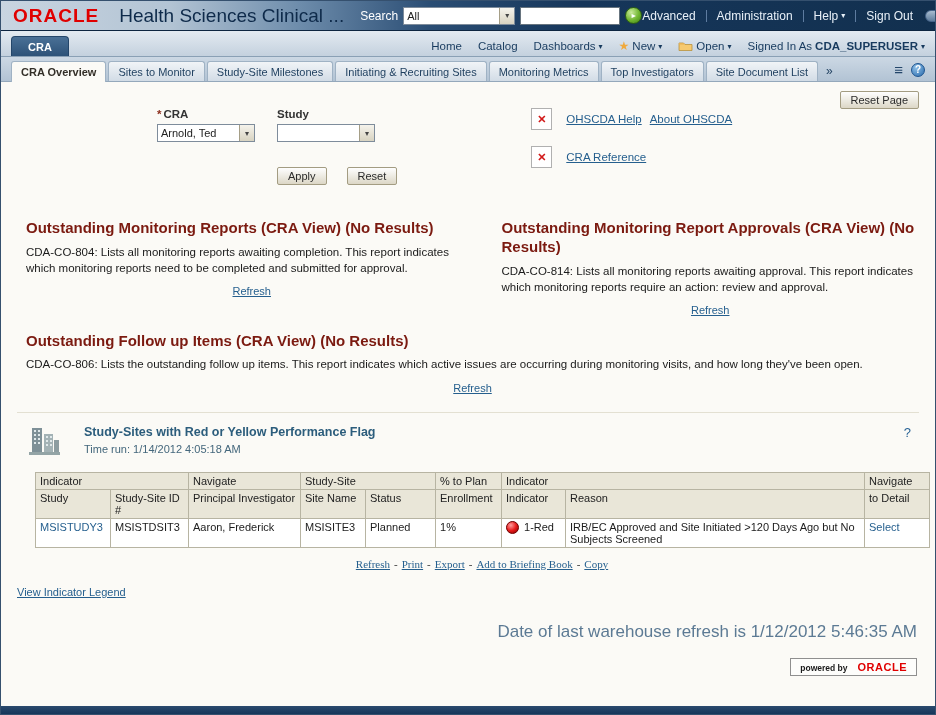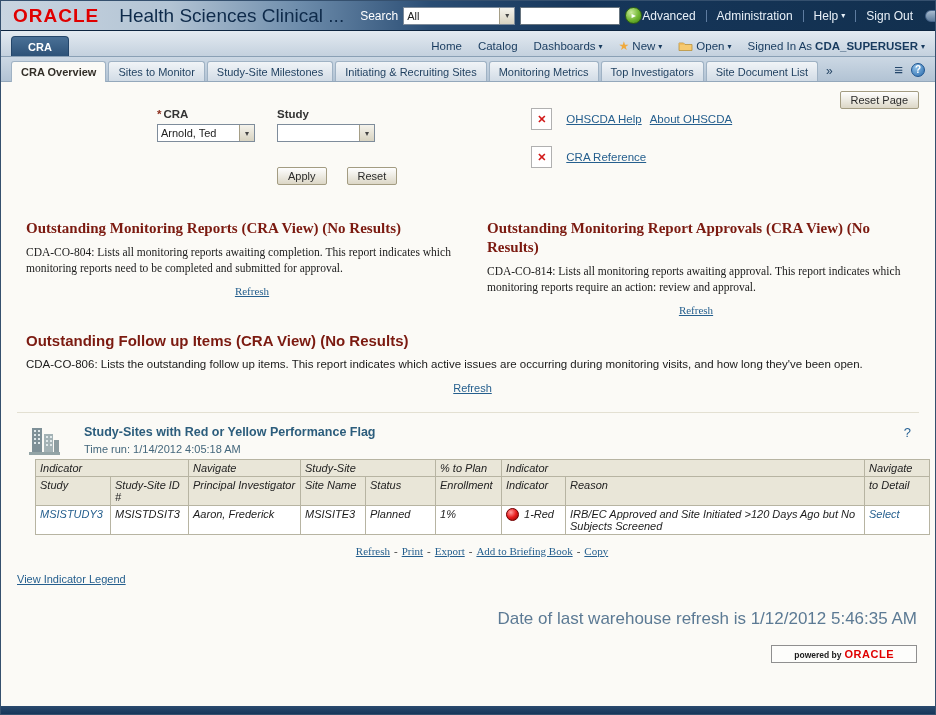--- a/index.html
+++ b/index.html
@@ -72,53 +72,53 @@
   .flabel { font-size: 11.5px; font-weight: bold; color: #333; margin-bottom: 4px; }
   .req { color: #8a2b1a; margin-right: 2px; }
   .prompt-select { width: 98px; }
   .apply-row { margin-top: 24px; display: flex; gap: 20px; }
   .quicklinks { margin-left: 112px; }
   .qrow { display: flex; align-items: center; gap: 14px; margin-bottom: 16px; }
   .broken-box { width: 21px; height: 22px; border: 1px solid #b0b0b0; background: #fff; display: flex; align-items: center; justify-content: center; flex: none; }
   .broken-x { color: #d21b1b; font-size: 11px; font-weight: bold; line-height: 1; }
   .qlinks { display: flex; gap: 8px; font-size: 11.5px; }
 
-  .twocol { display: flex; margin-top: 34px; padding-left: 9px; gap: 9px; font-family: Liberation Serif, serif; }
+  .twocol { display: flex; margin-top: 34px; padding-left: 9px; gap: 24px; }
   .col-left { width: 452px; }
   .col-right { width: 418px; }
   .maroon-title { color: #7b1a10; font-size: 15px; font-weight: bold; line-height: 1.25; margin-bottom: 6px; }
   .desc { font-size: 11.5px; color: #1a1a1a; line-height: 1.4; }
   .refresh-row { text-align: center; margin-top: 9px; font-size: 11px; }
 
   .followup { margin-top: 16px; padding-left: 9px; }
   .followup .desc { max-width: 880px; }
 
   .flag-section { margin-top: 18px; border-top: 1px solid #e3e0d2; padding: 12px 0 0 9px; }
   .flag-header { display: flex; align-items: flex-start; }
   .flag-titles { margin-left: 22px; }
   .flag-title { color: #2c5d7c; font-size: 12.5px; font-weight: bold; }
   .time-run { color: #44677c; font-size: 11px; margin-top: 4px; }
   .flag-help { margin-left: auto; margin-right: 8px; color: #2a6496; font-size: 13px; cursor: pointer; text-decoration: none; }
 
-  table.report { border-collapse: collapse; margin: 3px 0 0 9px; table-layout: fixed; width: 894px; font-size: 11px; font-style: italic; }
+  table.report { border-collapse: collapse; margin: 16px 0 0 9px; table-layout: fixed; width: 894px; font-size: 11px; }
   table.report th, table.report td { border: 1px solid #b7b4a2; padding: 2px 4px; text-align: left; vertical-align: top; font-weight: normal; word-wrap: break-word; }
   table.report thead th { background: #e9e6d8; color: #222; }
   table.report tbody td { background: #fff; }
   .cell-num { text-align: right; }
   .ind-cell { display: flex; align-items: center; gap: 5px; }
   .red-dot { width: 13px; height: 13px; border-radius: 50%; flex: none; border: 1px solid #6f0000;
     background: radial-gradient(circle at 35% 30%, #ff9d9d, #e81c1c 50%, #8f0000 95%); }
   .tbl-link { text-decoration: none; }
 
   .actions-row { width: 894px; margin-left: 9px; text-align: center; margin-top: 10px; font-size: 11px; color: #333; font-family: Liberation Serif, serif; }
   .actions-row .asep { margin: 0 4px; color: #333; }
   .legend-row { margin-top: 16px; font-size: 11px; }
   .warehouse { text-align: right; color: #5c7a94; font-size: 17px; margin-top: 24px; padding-right: 2px; }
   .powered-row { display: flex; justify-content: flex-end; margin-top: 16px; padding-right: 2px; }
-  .powered-badge { border: 1px solid #8f8f8f; background: #fdfdfb; display: flex; align-items: baseline; gap: 3px; padding: 2px 22px; }
+  .powered-badge { border: 1px solid #8f8f8f; background: #fdfdfb; display: flex; align-items: baseline; gap: 10px; padding: 2px 9px; }
   .powered-by { font-size: 8.5px; font-weight: bold; color: #1a1a1a; }
   .powered-oracle { font-size: 11px; font-weight: bold; color: #e00000; letter-spacing: 0.5px; }
 
   .bottom-strip { position: absolute; bottom: 0; left: 0; width: 100%; height: 8px; background: linear-gradient(#2a4a6e, #16365a); }
 </style>
 </head>
 <body>
 
 <div id="app">
 

